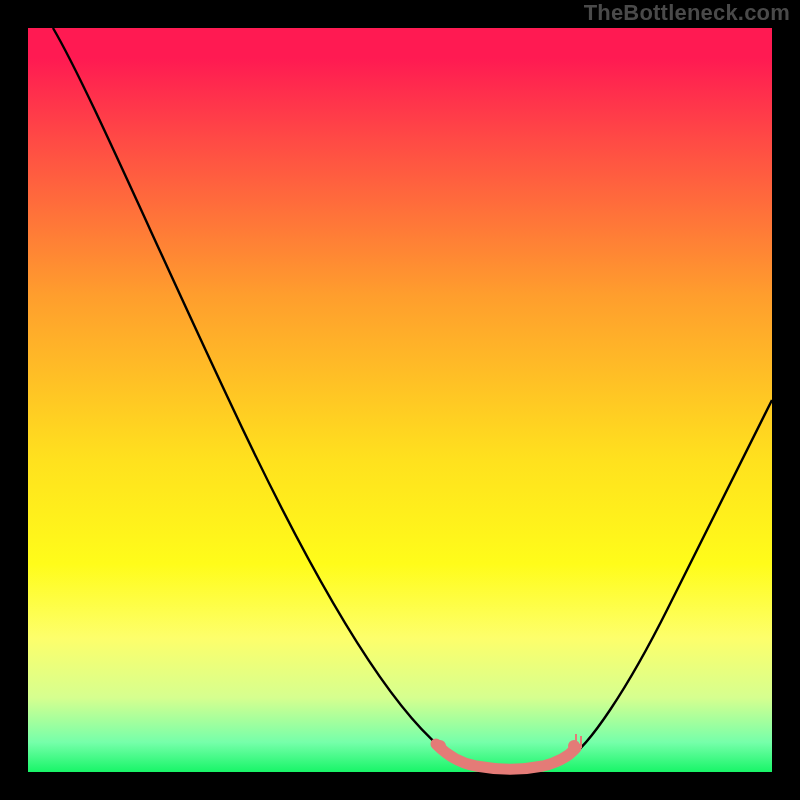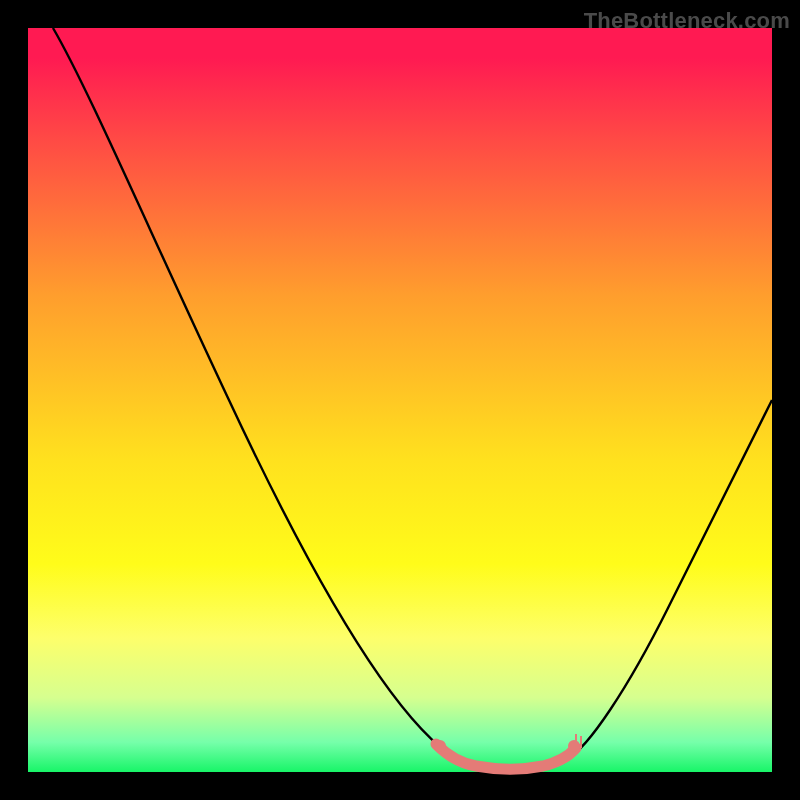--- a/index.html
+++ b/index.html
@@ -34,21 +34,21 @@
       #ffe11e 58%,
       #fffc1a 72%,
       #fdff6b 82%,
       #d6ff8f 90%,
       #76ffaa 96%,
       #18f568 100%
     );
   }
   .watermark {
     position: absolute;
-    top: 8px;
+    top: 0;
     right: 10px;
     color: #4a4a4a;
     font-size: 22px;
     font-weight: 600;
     letter-spacing: 0.2px;
     user-select: none;
   }
   svg.curve {
     position: absolute;
     left: 0;

